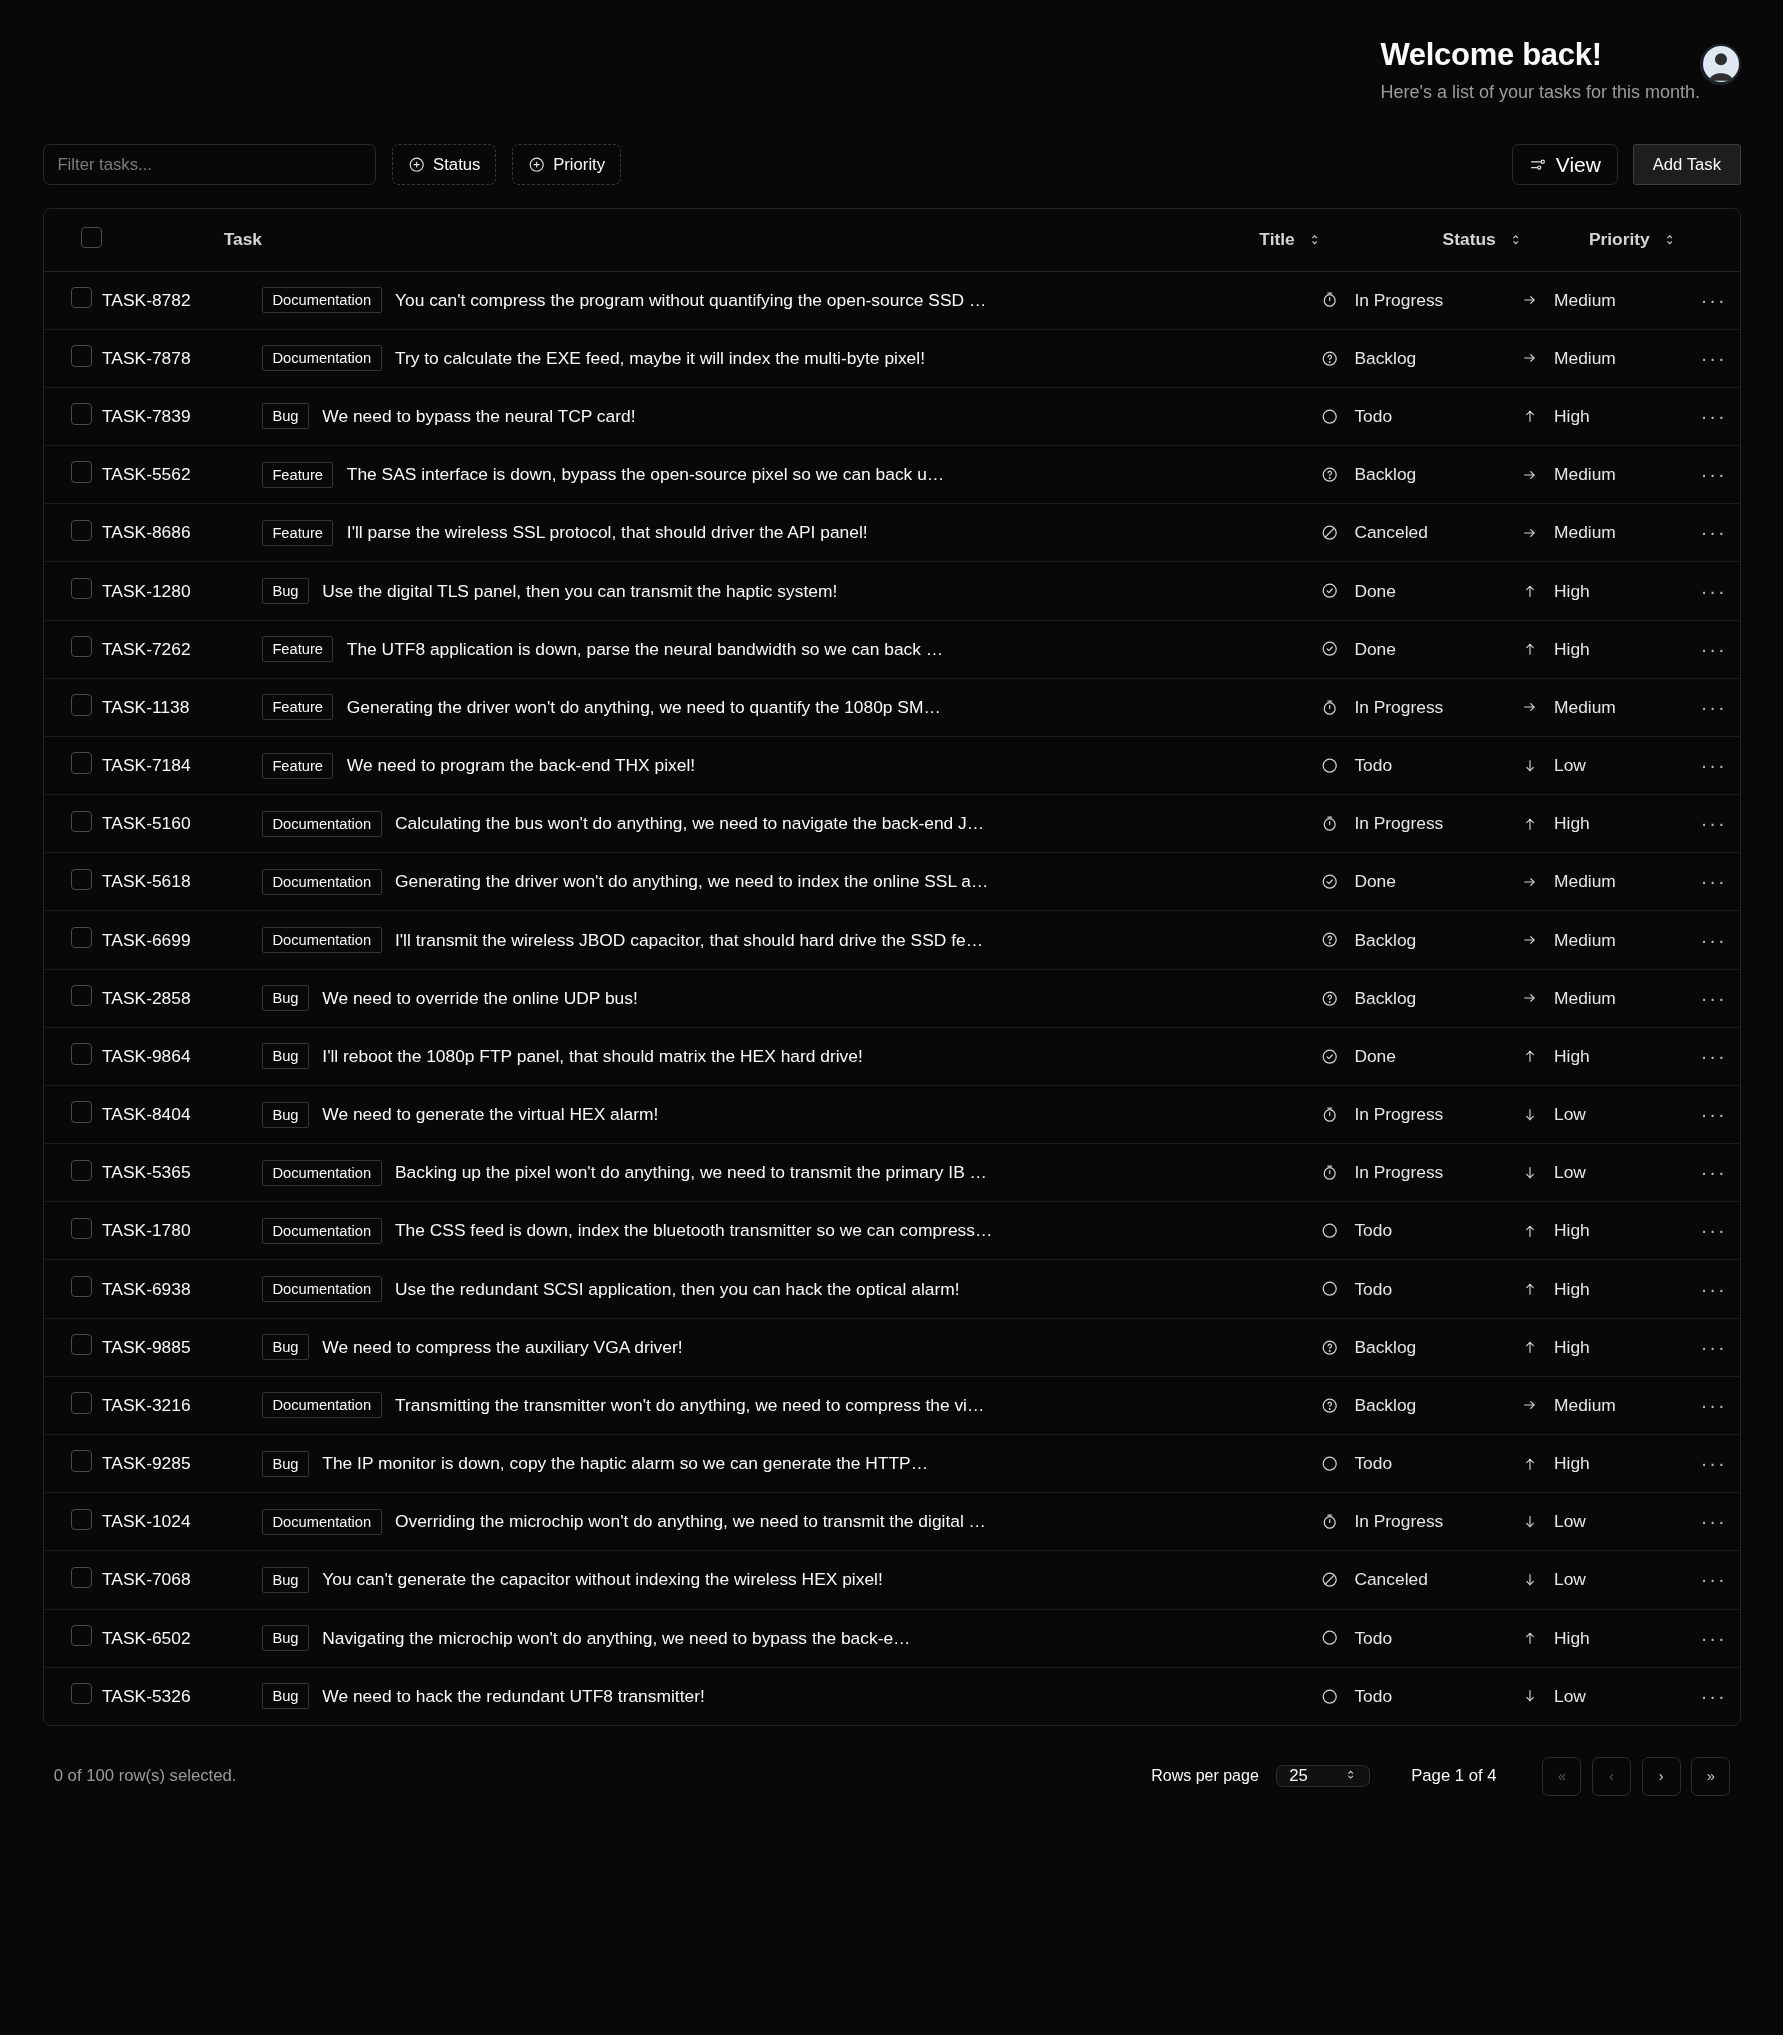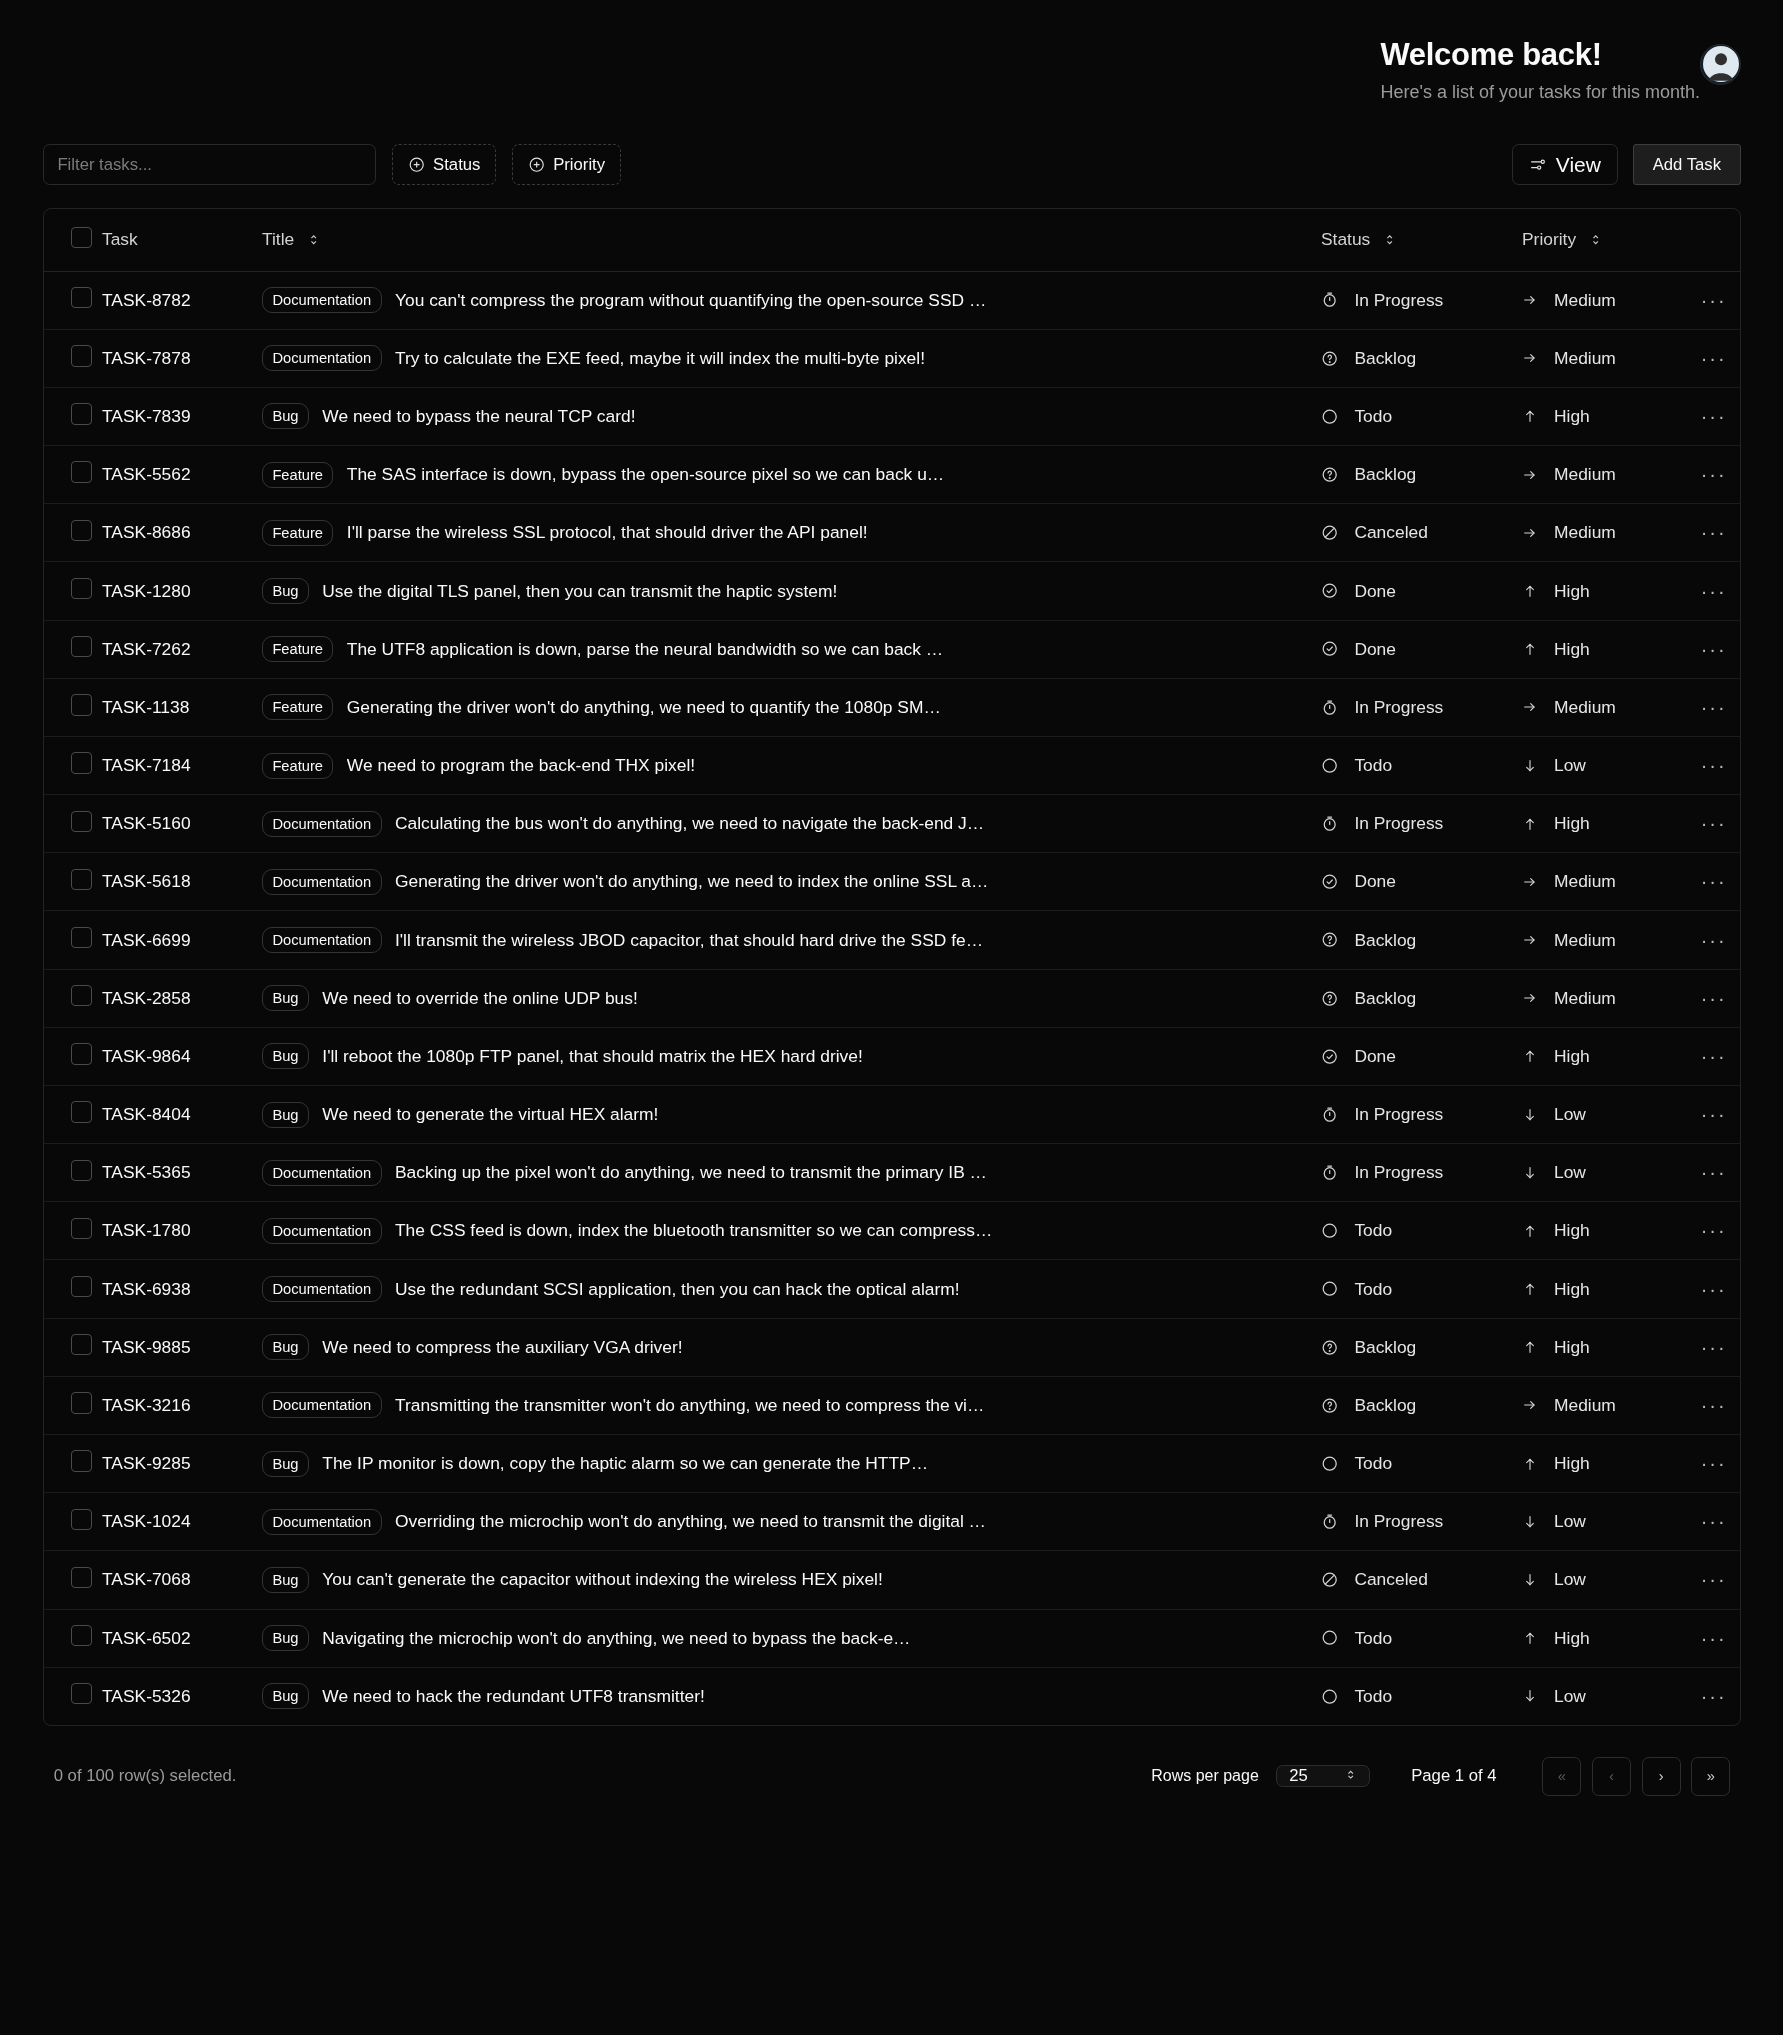--- a/index.html
+++ b/index.html
@@ -118,23 +118,23 @@
     border: 0.7px solid #232323;
     border-radius: 8px;
     overflow: hidden;
   }
   table {
     width: 100%;
     border-collapse: collapse;
     table-layout: fixed;
   }
   th {
-    text-align: left;
+    text-align: right;
     font-size: 17.4px;
-    font-weight: normal;
+    font-weight: bold;
     color: #d4d4d4;
     padding: 17.4px 0;
     border-bottom: 0.7px solid #232323;
     vertical-align: middle;
   }
   td {
     padding: 15.4px 0;
     border-bottom: 0.7px solid #1c1c1c;
     vertical-align: middle;
     font-size: 17.4px;
@@ -151,21 +151,21 @@
     width: 21.4px;
     height: 21.4px;
     border: 0.7px solid #4a4a4a;
     border-radius: 4px;
     display: inline-block;
     cursor: pointer;
   }
   .badge {
     display: inline-block;
     border: 0.7px solid #343434;
-    border-radius: 10px;
+    border-radius: 2px;
     padding: 4px 9.4px;
     font-size: 14.7px;
     color: #fafafa;
     margin-right: 13.4px;
     vertical-align: middle;
     white-space: nowrap;
   }
   .title-text {
     vertical-align: middle;
     white-space: nowrap;

